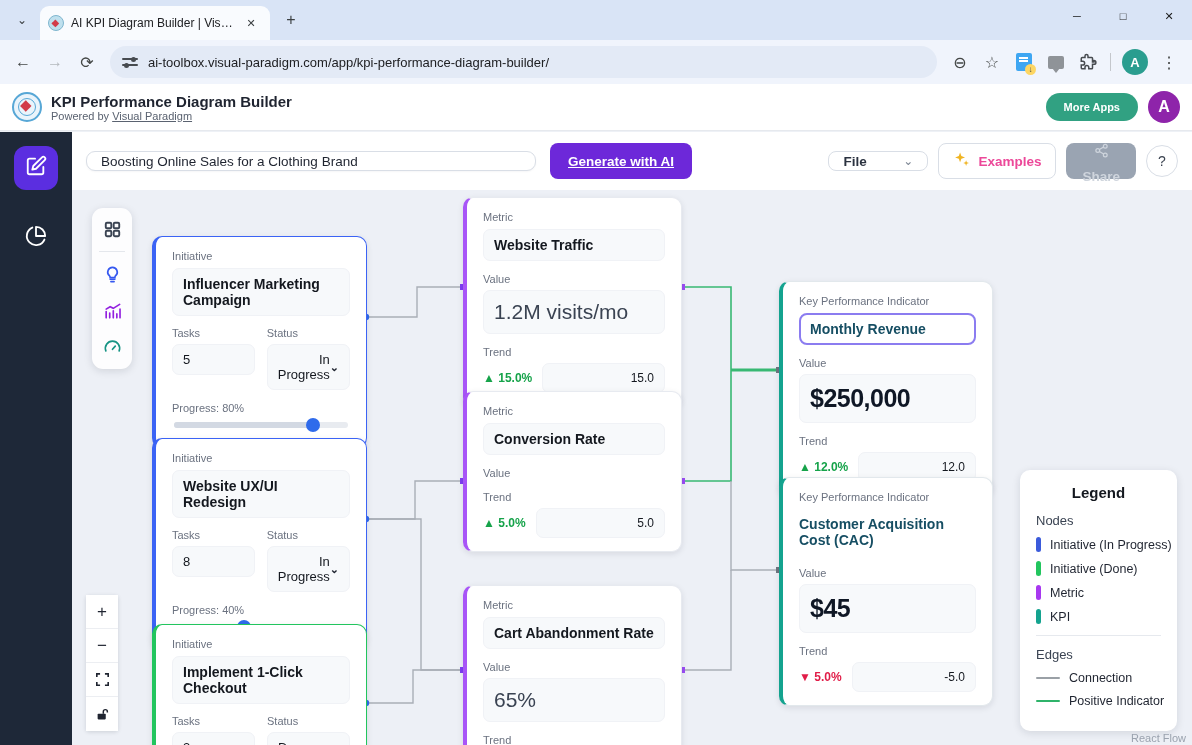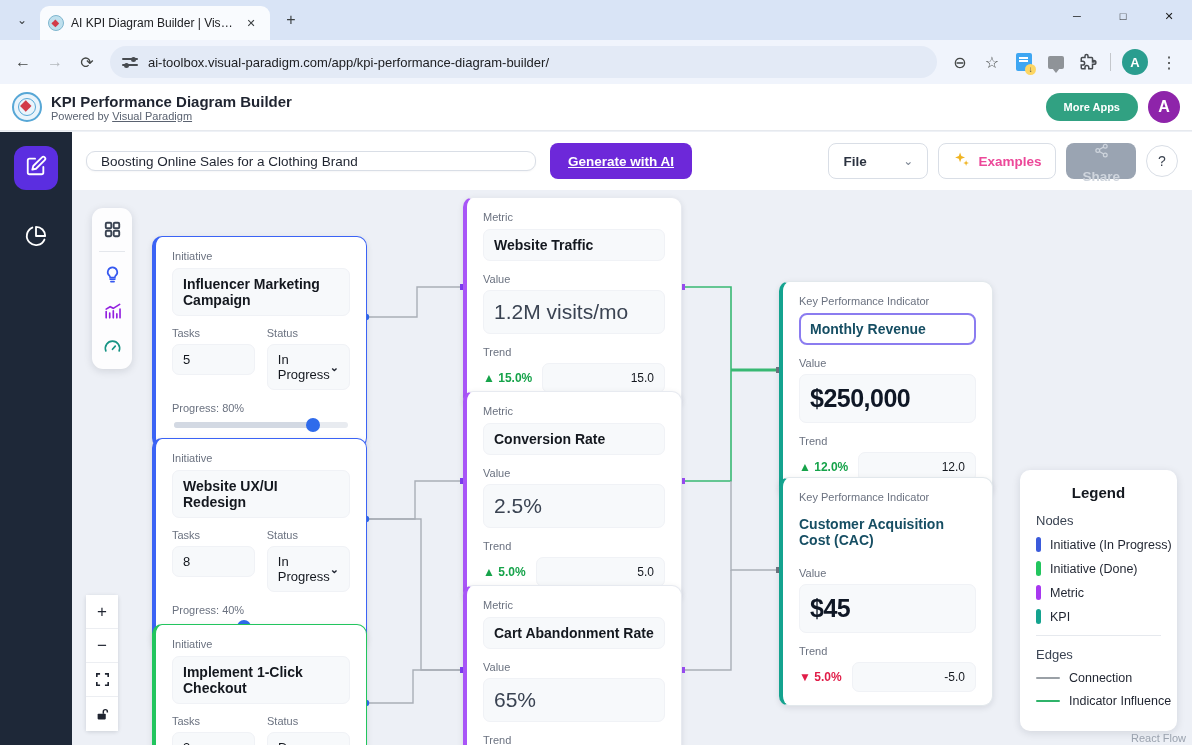--- a/index.html
+++ b/index.html
@@ -52,21 +52,21 @@
   .main { position:absolute; top:132px; left:0; right:0; bottom:0; display:flex; }
   .side-rail { width:72px; background:#1e2838; display:flex; flex-direction:column; align-items:center; padding-top:14px; gap:26px; flex:0 0 72px; }
   .rail-btn { width:44px; height:44px; border-radius:12px; display:flex; align-items:center; justify-content:center; cursor:pointer; }
   .rail-btn.active { background:#5b2ee0; }
   .content { flex:1; position:relative; background:#fff; }
 
   .topbar { height:58px; background:#fff; display:flex; align-items:center; padding:0 14px; gap:14px; }
   .prompt-input { width:450px; height:20px; border:1px solid #d9dee6; border-radius:9px; padding:0 14px; font-size:13.5px; color:#1f2430; font-family:inherit; background:#fff; box-shadow:0 1px 2px rgba(16,24,40,.04); }
   .btn-generate { height:36px; background:#6d28d9; color:#fff; border:none; border-radius:8px; font-size:13.5px; font-weight:bold; padding:0 18px; cursor:pointer; font-family:inherit;text-decoration:underline; }
   .topbar-right { margin-left:auto; display:flex; align-items:center; gap:10px; }
-  .btn-file { height:36px; width:100px; border:1px solid #d9dee6; background:#fff; border-radius:8px; font-size:13.5px; font-weight:bold; color:#2b3240; display:flex; align-items:center; justify-content:space-between; padding:0 14px; cursor:pointer; }
+  .btn-file { height:20px; width:100px; border:1px solid #d9dee6; background:#fff; border-radius:8px; font-size:13.5px; font-weight:bold; color:#2b3240; display:flex; align-items:center; justify-content:space-between; padding:0 14px; cursor:pointer; }
   .btn-file .chev { font-size:12px; color:#7d8694; font-weight:normal; }
   .btn-examples { height:36px; border:1px solid #d9dee6; background:#fff; border-radius:8px; font-size:13.5px; font-weight:bold; color:#ec4899; display:flex; align-items:center; gap:8px; padding:0 14px; cursor:pointer; }
   .btn-share { height:36px; background:#9aa4b2; border:none; border-radius:8px; font-size:13.5px; font-weight:bold; color:#cfd5dd; display:flex; align-items:center; gap:8px; padding:0 16px; cursor:pointer;flex-direction:column; }
   .btn-help { width:32px; height:32px; border:1px solid #d9dee6; background:#fff; border-radius:50%; font-size:14px; color:#3b4350; display:flex; align-items:center; justify-content:center; cursor:pointer; }
 
   
   .canvas { position:absolute; left:0; top:58px; right:0; bottom:0; background:#edf0f6; overflow:hidden; }
   .edges-svg { position:absolute; left:0; top:0; width:100%; height:100%; pointer-events:none; }
 
   .palette { position:absolute; left:20px; top:18px; width:40px; background:#fdfdfe; border-radius:11px; box-shadow:0 2px 8px rgba(16,24,40,.13); display:flex; flex-direction:column; align-items:center; padding:9px 0; gap:13px; }
@@ -83,21 +83,21 @@
   .pill { background:#f7f9fb; border:1px solid #f0f2f6; border-radius:7px; padding:7px 10px; }
   .node .title { font-size:14px; font-weight:bold; color:#14181f; }
   .n-init { width:215px; border:1px solid #3b63f5; border-left:4px solid #3b63f5; }
   .n-init.done { border-color:#22c55e; }
   .n-metric { width:219px; border:1px solid #e7eaf0; border-left:4px solid #a855f7; }
   .n-kpi { width:214px; border:1px solid #e2e8ec; border-left:4px solid #14a38f; }
   .n-kpi .title { color:#164e63; }
   .cols { display:flex; gap:12px; margin-top:11px; }
   .cols > div { flex:1; }
   .smalllabel { font-size:11px; color:#6b7280; margin-bottom:5px; }
-  .status-pill { display:flex; align-items:center; justify-content:space-between; cursor:pointer; }
+  .status-pill { display:flex; align-items:center; justify-content:space-between; cursor:pointer;text-align:right; }
   .status-pill .chev { font-size:11px; font-weight:bold; color:#1f2430; }
   .fieldval { font-size:13px; color:#14181f; }
   .progress-label { font-size:11px; color:#6b7280; margin:12px 0 8px; }
   .slider { height:6px; background:#e8ebf0; border-radius:3px; position:relative; margin:0 2px 6px; }
   .slider .fill { height:6px; background:#d3d9e3; border-radius:3px; position:relative; }
   .slider .thumb { position:absolute; right:-7px; top:-4px; width:14px; height:14px; border-radius:50%; background:#2f6beb; cursor:pointer; }
   .vrow { margin-top:12px; }
   .bigval { font-size:21px; color:#3a4352; font-weight:normal; padding:9px 10px; }
   .bigval.kpi { font-size:25px; font-weight:bold; color:#0f1725; letter-spacing:-0.5px; }
   .trendrow { display:flex; align-items:center; gap:10px; margin-top:4px; }
@@ -371,21 +371,20 @@
             <span class="pill trend-num">15.0</span>
           </div>
         </div>
       </div>
 
       <div class="node n-metric" style="left:391px; top:201px;">
         <div class="typelabel">Metric</div>
         <div class="pill title">Conversion Rate</div>
         <div class="vrow">
           <div class="smalllabel">Value</div>
-          <div class="pill bigval">2.5%</div>
         </div>
         <div class="vrow">
           <div class="smalllabel">Trend</div>
           <div class="trendrow">
             <span class="trend-pct" data-dir="up"><span>▲</span> <span>5.0%</span></span>
             <span class="pill trend-num">5.0</span>
           </div>
         </div>
       </div>
 
@@ -454,21 +453,21 @@
             <span>KPI</span>
           </div>
         <hr>
         <div class="sec">Edges</div>
         <div class="lg-item">
             <i class="lg-line" style="background: rgb(154, 160, 166);"></i>
             <span>Connection</span>
           </div>
         <div class="lg-item">
             <i class="lg-line" style="background: rgb(47, 179, 106);"></i>
-            <span>Indicator Influence</span>
+            <span>Positive Indicator</span>
           </div>
       </div>
 
       <div class="zoomctrl">
         <button>+</button>
         <button>−</button>
         <button>
           <svg width="13" height="13" viewBox="0 0 16 16" fill="none" stroke="#1f2430" stroke-width="2">
               <path d="M1 5V1h4M11 1h4v4M15 11v4h-4M5 15H1v-4"></path>
             </svg>

